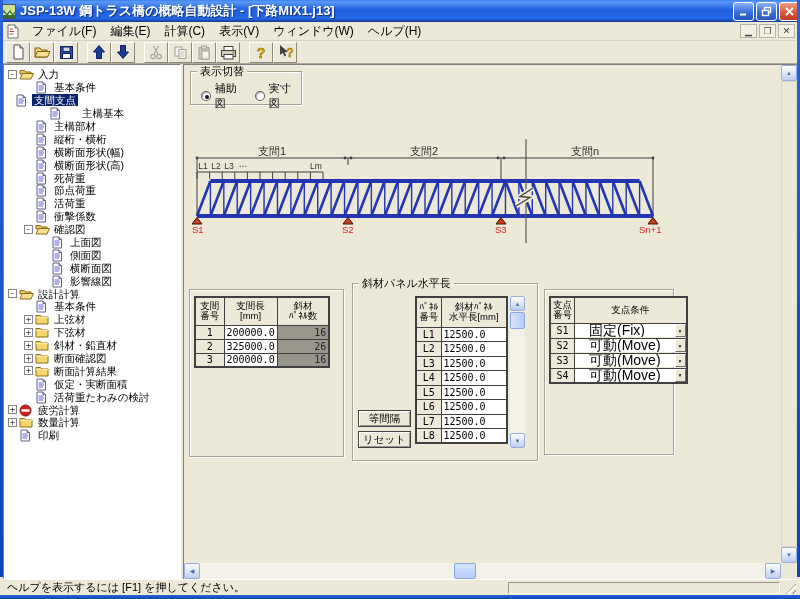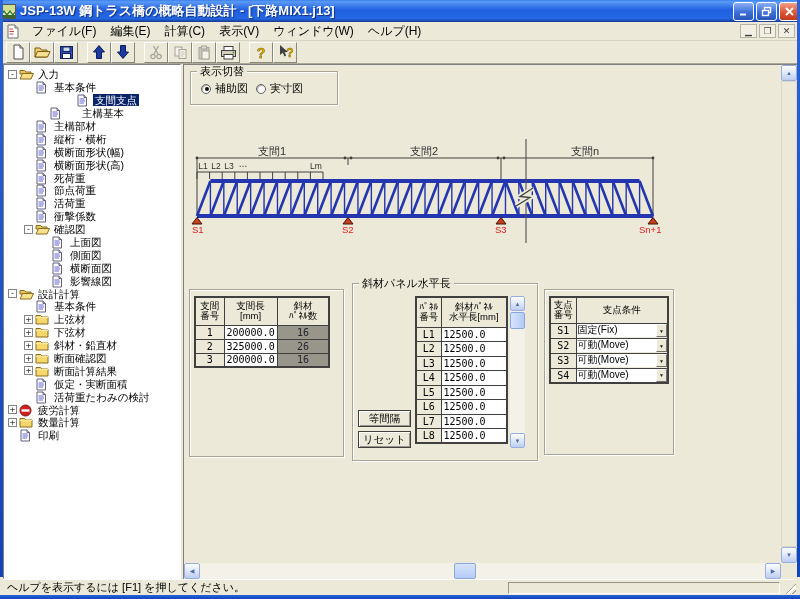--- a/index.html
+++ b/index.html
@@ -70,33 +70,33 @@
   .radio .circ{width:10px;height:10px;border-radius:50%;background:#fff;border:1px solid #606060;
     box-shadow:inset 1px 1px 1px #b0b0b0;position:relative;}
   .radio .circ.on::after{content:"";position:absolute;left:2.5px;top:2.5px;width:4px;height:4px;border-radius:50%;background:#101010;}
   
   table.grid{border-collapse:collapse;table-layout:fixed;}
   table.grid td,table.grid th{border:1px solid #404040;font-weight:normal;padding:0 2px;overflow:hidden;white-space:nowrap;}
   table.grid{border:2px solid #404040;}
   .grid th{background:#ece9d8;font-size:9.5px;line-height:10.5px;text-align:center;}
   .c-key{background:#ece9d8;text-align:center;font-family:"DejaVu Sans Mono",monospace;font-size:10px;}
   .c-edit{background:#fff;text-align:left;font-family:"DejaVu Sans Mono",monospace;font-size:10px;}
-  .c-gray{background:#98968a;color:#26262e;text-align:center;font-family:"DejaVu Sans Mono",monospace;font-size:10px;}
+  .c-gray{background:#98968a;color:#26262e;text-align:right;font-family:"DejaVu Sans Mono",monospace;font-size:10px;}
   
   .listbox{position:absolute;background:#fff;border:1px solid;border-color:#808080 #fff #fff #808080;
     padding:1px 2px;font-size:10.5px;}
   .listbox .li{height:12.5px;line-height:12.5px;white-space:nowrap;}
   .listbox .li span.hl{background:#0a246a;color:#fff;padding:0 2px;}
   
   .cbtn{position:absolute;background:#ece9d8;border:1px solid #404040;
     box-shadow:inset 1px 1px 0 #fff, inset -1px -1px 0 #98948a;font-size:10.5px;
     display:flex;align-items:center;justify-content:center;}
   
   .combo{display:flex;height:13px;background:#fff;align-items:stretch;}
-  .combo .txt{flex:1;font-size:10px;line-height:12px;padding:0 1px;white-space:nowrap;overflow:hidden;}
+  .combo .txt{flex:1;font-size:14px;line-height:12px;padding:0 14px;white-space:nowrap;overflow:hidden;}
   .combo .drop{width:11px;background:#ece9d8;border:1px solid;border-color:#fff #707068 #707068 #fff;
     display:flex;align-items:center;justify-content:center;font-size:5px;color:#202020;}
   
   .mini-scroll{position:absolute;width:15px;background:#f3f1e8;}
   .mini-scroll .xp-btn{width:15px;height:15px;}
   .mini-thumb{position:absolute;left:0;top:16px;width:15px;height:17px;border:1px solid #88a8e0;border-radius:2px;
     background:linear-gradient(90deg,#d8e4fc,#b4caf6);}
   
   .statusbar{position:absolute;left:3px;top:579px;width:794px;height:16px;background:#ece9d8;
     border-top:1px solid #fff;font-size:11px;display:flex;align-items:center;}
@@ -244,21 +244,21 @@
         <span class="tree-exp-sp"></span>
         <span class="tree-ico">
           <svg width="12" height="13" viewBox="0 0 12 13">
             <path d="M2 1 H8 L10.5 3.5 V12 H2 Z" fill="#fff" stroke="#606080"></path>
             <path d="M8 1 V3.5 H10.5" fill="#c8c8e0" stroke="#606080"></path>
             <path d="M3.5 5 H8.5 M3.5 7 H9 M3.5 9 H8" stroke="#5050d0" stroke-width="0.9"></path>
           </svg>
         </span>
         <span class="tree-lbl">基本条件</span>
       </div>
-      <div class="tree-row" style="padding-left: 20px; justify-content: center;">
+      <div class="tree-row" style="">
         <span class="tree-exp-sp"></span>
         <span class="tree-ico">
           <svg width="12" height="13" viewBox="0 0 12 13">
             <path d="M2 1 H8 L10.5 3.5 V12 H2 Z" fill="#fff" stroke="#606080"></path>
             <path d="M8 1 V3.5 H10.5" fill="#c8c8e0" stroke="#606080"></path>
             <path d="M3.5 5 H8.5 M3.5 7 H9 M3.5 9 H8" stroke="#5050d0" stroke-width="0.9"></path>
           </svg>
         </span>
         <span class="tree-lbl sel">支間支点</span>
       </div>
@@ -537,21 +537,21 @@
             <path d="M3.5 5 H8.5 M3.5 7 H9 M3.5 9 H8" stroke="#5050d0" stroke-width="0.9"></path>
           </svg>
         </span>
         <span class="tree-lbl">印刷</span>
       </div>
     </div>
 
   <div class="content">
     <div class="form">
 
-      <div class="gbox" style="left:6px;top:6px;width:148px;height:34px;">
+      <div class="gbox" style="left:6px;top:6px;width:112px;height:34px;">
         <span class="legend">表示切替</span>
         <div class="radio-row">
           <span class="radio">
             <span class="circ on"></span>
             <span>補助図</span>
           </span>
           <span class="radio">
             <span class="circ"></span>
             <span>実寸図</span>
           </span>

